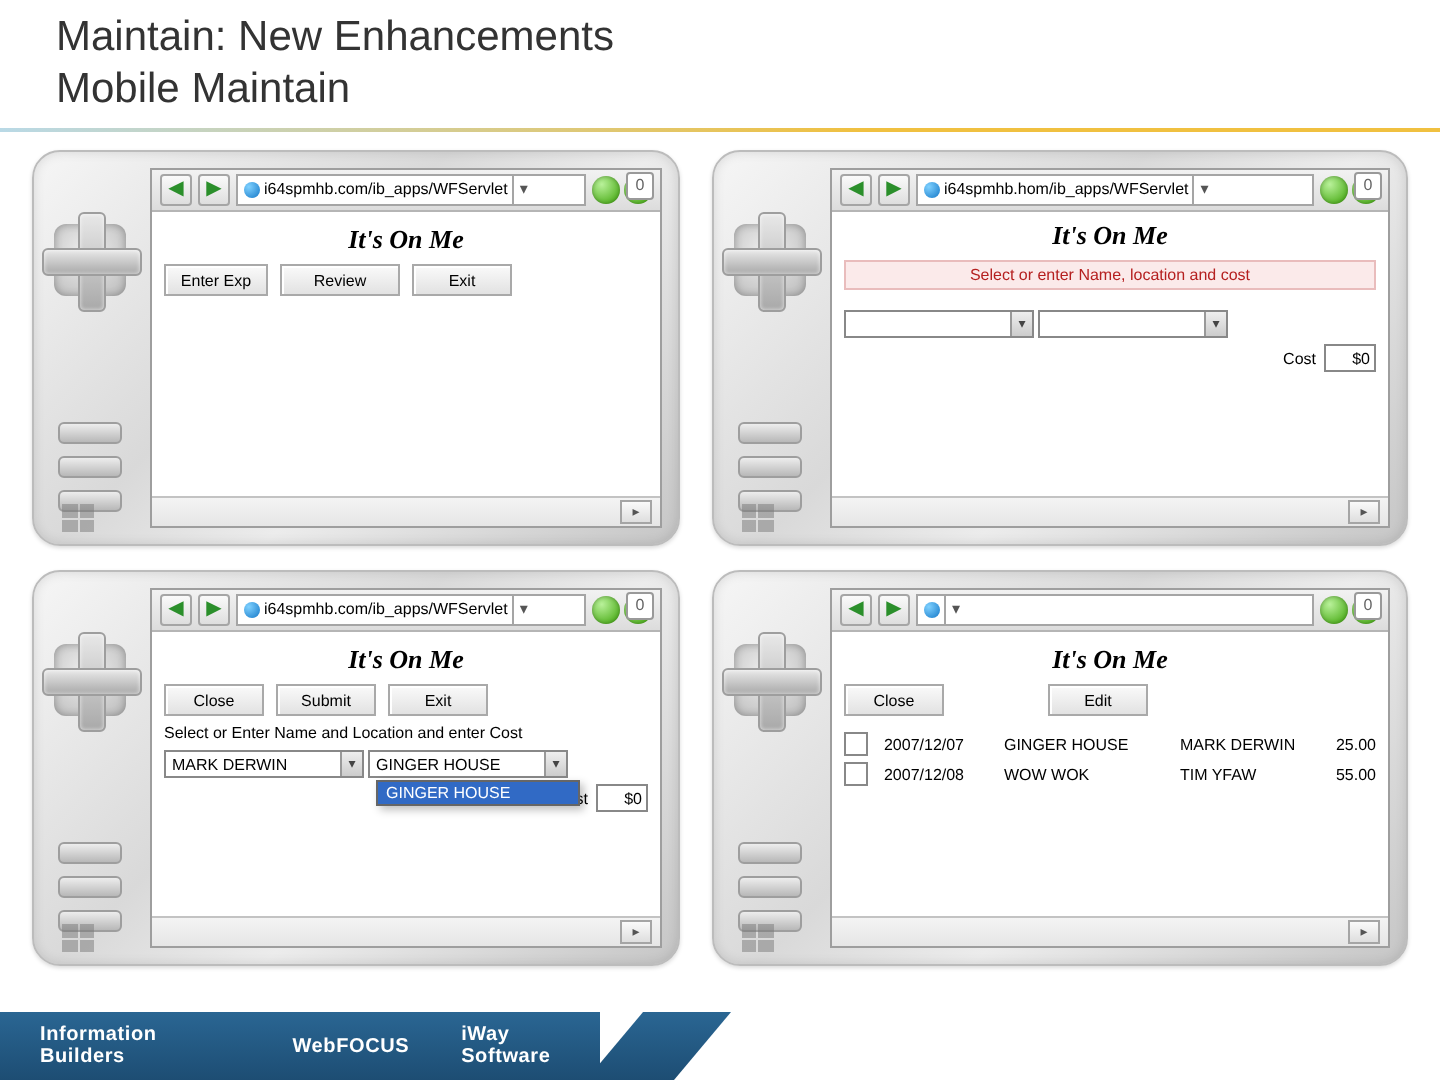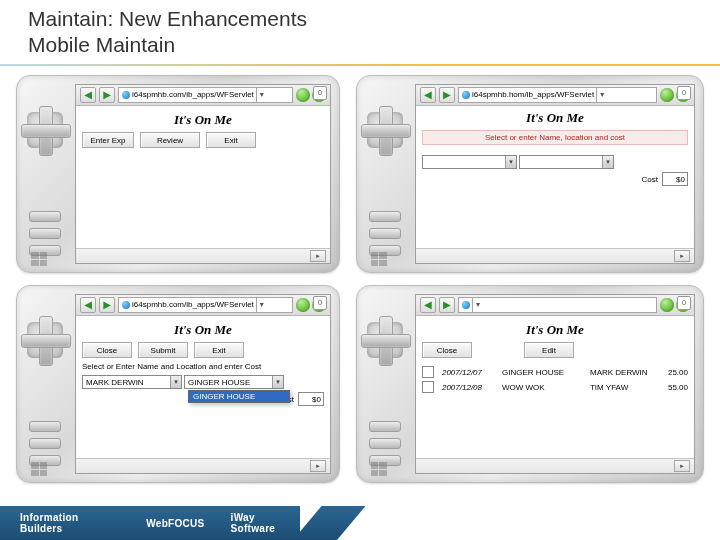--- a/index.html
+++ b/index.html
@@ -266,21 +266,21 @@
   .txtbox { height:14px; border:1px solid #888; background:#fff; font-size:8px; padding:0 2px; line-height:14px; box-sizing:border-box; overflow:hidden; }
   .dropdown { height:14px; border:1px solid #888; background:#fff; font-size:8px; display:flex; align-items:center; box-sizing:border-box; }
   .dropdown .val { flex:1; padding:0 3px; overflow:hidden; }
   .dropdown .dd  { width:10px; height:100%; background:linear-gradient(#eee,#ccc); border-left:1px solid #999; display:flex;align-items:center;justify-content:center;font-size:7px;color:#444; }
 
   .cost-lbl { font-size:8px; margin-right:2px; }
 
   .data-table { font-size:8px; }
   .data-table .row { display:flex; gap:8px; margin-bottom:3px; align-items:center; }
   .data-table .cb { width:10px;height:10px;border:1px solid #888;background:#fff; }
-  .data-table .c1 { width:52px;font-style:italic; } .data-table .c2 { width:80px; } .data-table .c3 { width:70px; } .data-table .c4 { flex:1; text-align:left; }
+  .data-table .c1 { width:52px; } .data-table .c2 { width:80px; } .data-table .c3 { width:70px; } .data-table .c4 { flex:1; text-align:left; }
 
   
   .expand-bar {
     height:14px;
     border-top:1px solid #c3c3c3;
     background:linear-gradient(#f4f4f4,#e6e6e6);
     display:flex;
     justify-content:flex-end;
     padding:0 4px;
     align-items:center;

